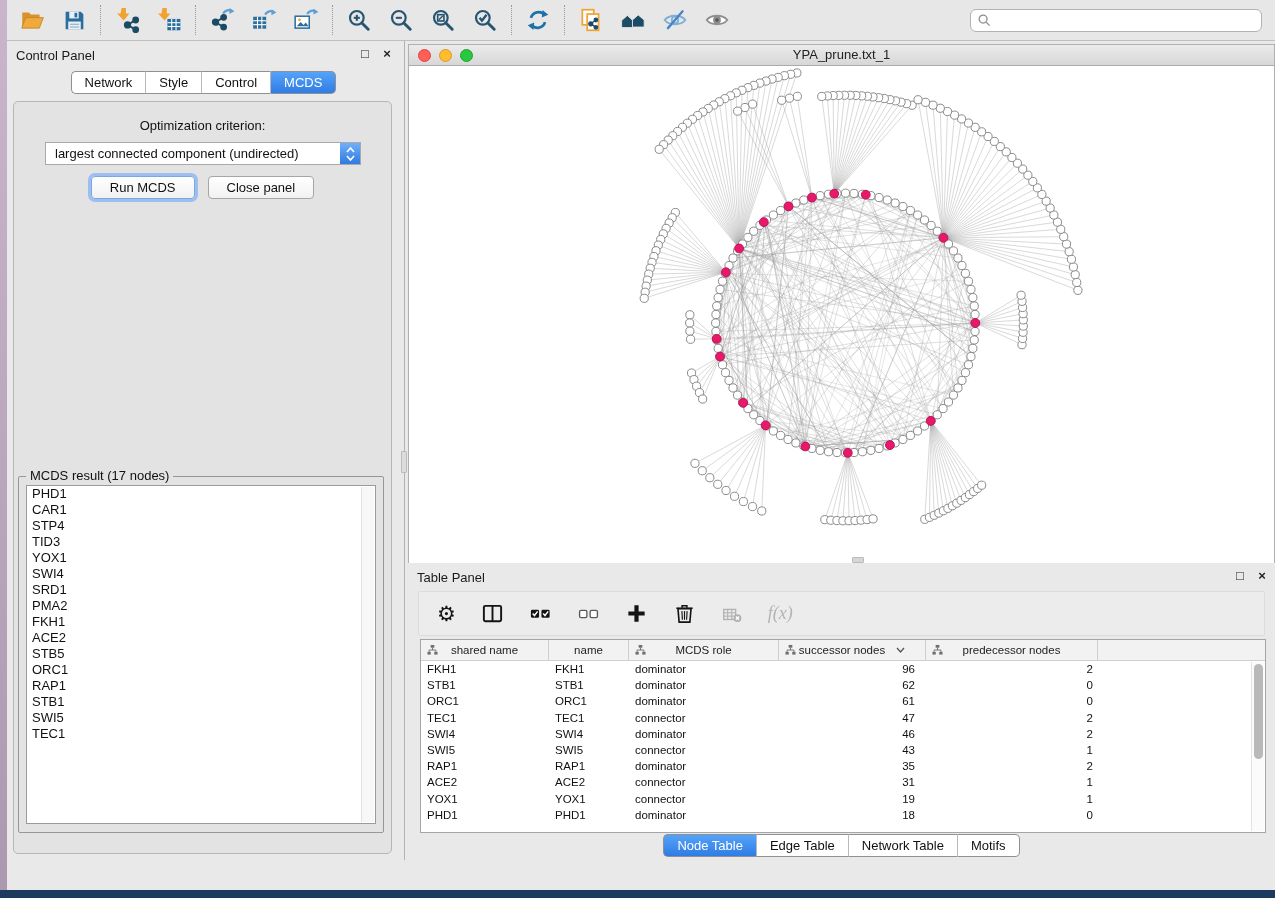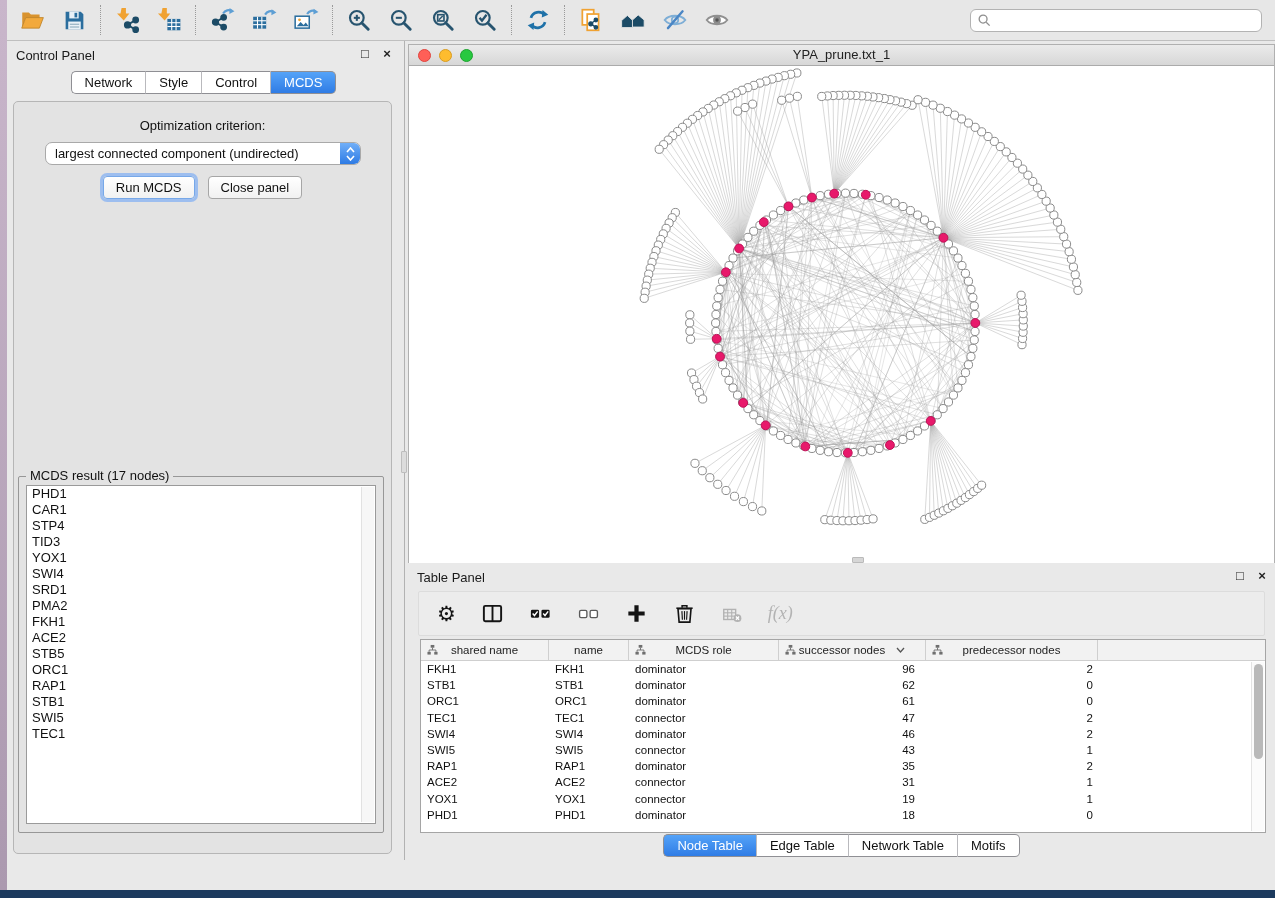--- a/index.html
+++ b/index.html
@@ -31,26 +31,26 @@
   .seg { font-size:13px; padding:3px 13px; background:#fff; border-top:1px solid #8f8f94;
     border-bottom:1px solid #8f8f94; border-left:1px solid #b9b9bd; color:#111; }
   .seg:first-child { border-left:1px solid #8f8f94; border-radius:5px 0 0 5px; }
   .seg:last-child { border-right:1px solid #8f8f94; border-radius:0 5px 5px 0; }
   .seg-active { background:linear-gradient(180deg,#55a3f8,#2f7ce5); color:#fff; }
 
   .cp-inner { position:absolute; left:6px; top:52px; width:379px; bottom:6px;
     background:#e3e3e3; border:1px solid #b6b6b6; border-radius:5px;margin-top:8px; }
   .criterion-label { position:absolute; top:16px; width:100%; text-align:center; font-size:13px; color:#111; }
   .dropdown { position:absolute; left:31px; top:40px; width:316px; height:23px; background:#fff;
-    border:1px solid #a9a9a9; border-radius:7px; display:flex; align-items:center; overflow:hidden; }
+    border:1px solid #a9a9a9; border-radius:0; display:flex; align-items:center; overflow:hidden; }
   .dd-text { font-size:13px; padding-left:9px; color:#111; white-space:nowrap; }
   .dd-stepper { margin-left:auto; width:20px; height:100%; background:linear-gradient(180deg,#71aff8,#2e7be4);
     display:flex; flex-direction:column; align-items:center; justify-content:center; gap:2px; }
   .btn-row { position:absolute; top:74px; width:100%; display:flex; justify-content:center; gap:13px; }
-  .btn { height:23px; padding:0 12px; font-size:13px; color:#111; background:linear-gradient(180deg,#ffffff,#f1f1f1);
+  .btn { height:23px; padding:0 18px; font-size:13px; color:#111; background:linear-gradient(180deg,#ffffff,#f1f1f1);
     border:1px solid #a6a6a6; border-radius:4px; }
   .btn-focused { box-shadow:0 0 0 3px rgba(100,160,250,0.55); border-color:#77a8e8; }
 
   .groupbox { position:absolute; left:4px; right:7px; top:374px; bottom:20px;
     border:1px solid #979797; border-radius:2px; }
   .legend { position:absolute; top:-9px; left:7px; background:#e3e3e3; padding:0 4px; font-size:13px; color:#111; }
   .listbox { position:absolute; left:7px; right:7px; top:8px; bottom:8px; background:#fff;
     border:1px solid #9a9a9a; overflow:hidden; }
   .list-scroll-track { position:absolute; right:1px; top:1px; bottom:1px; width:13px;
     background:#f7f7f7; border-left:1px solid #e2e2e2; }

